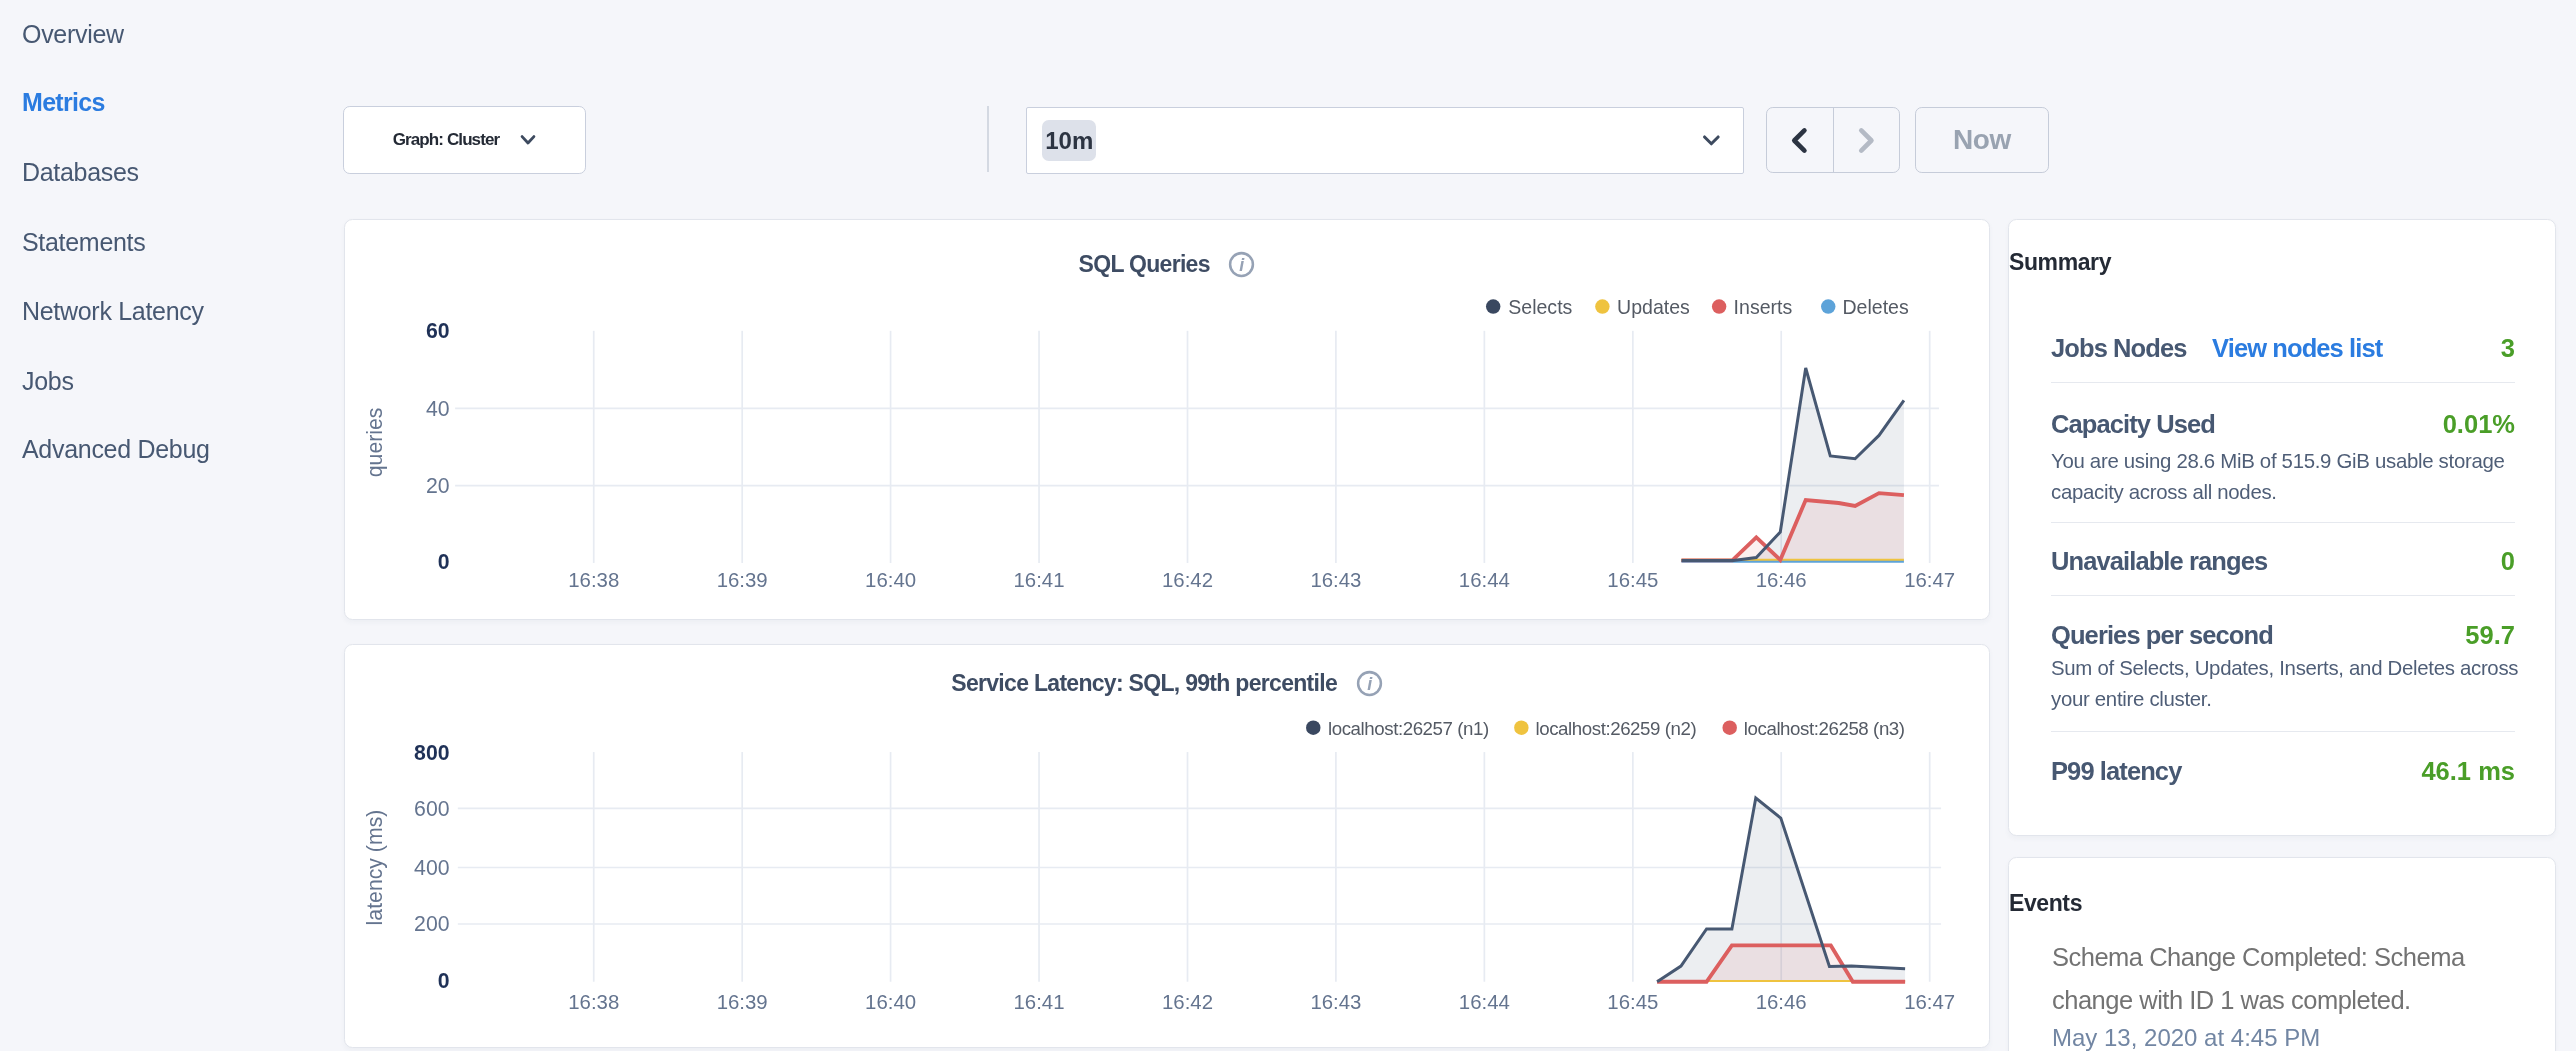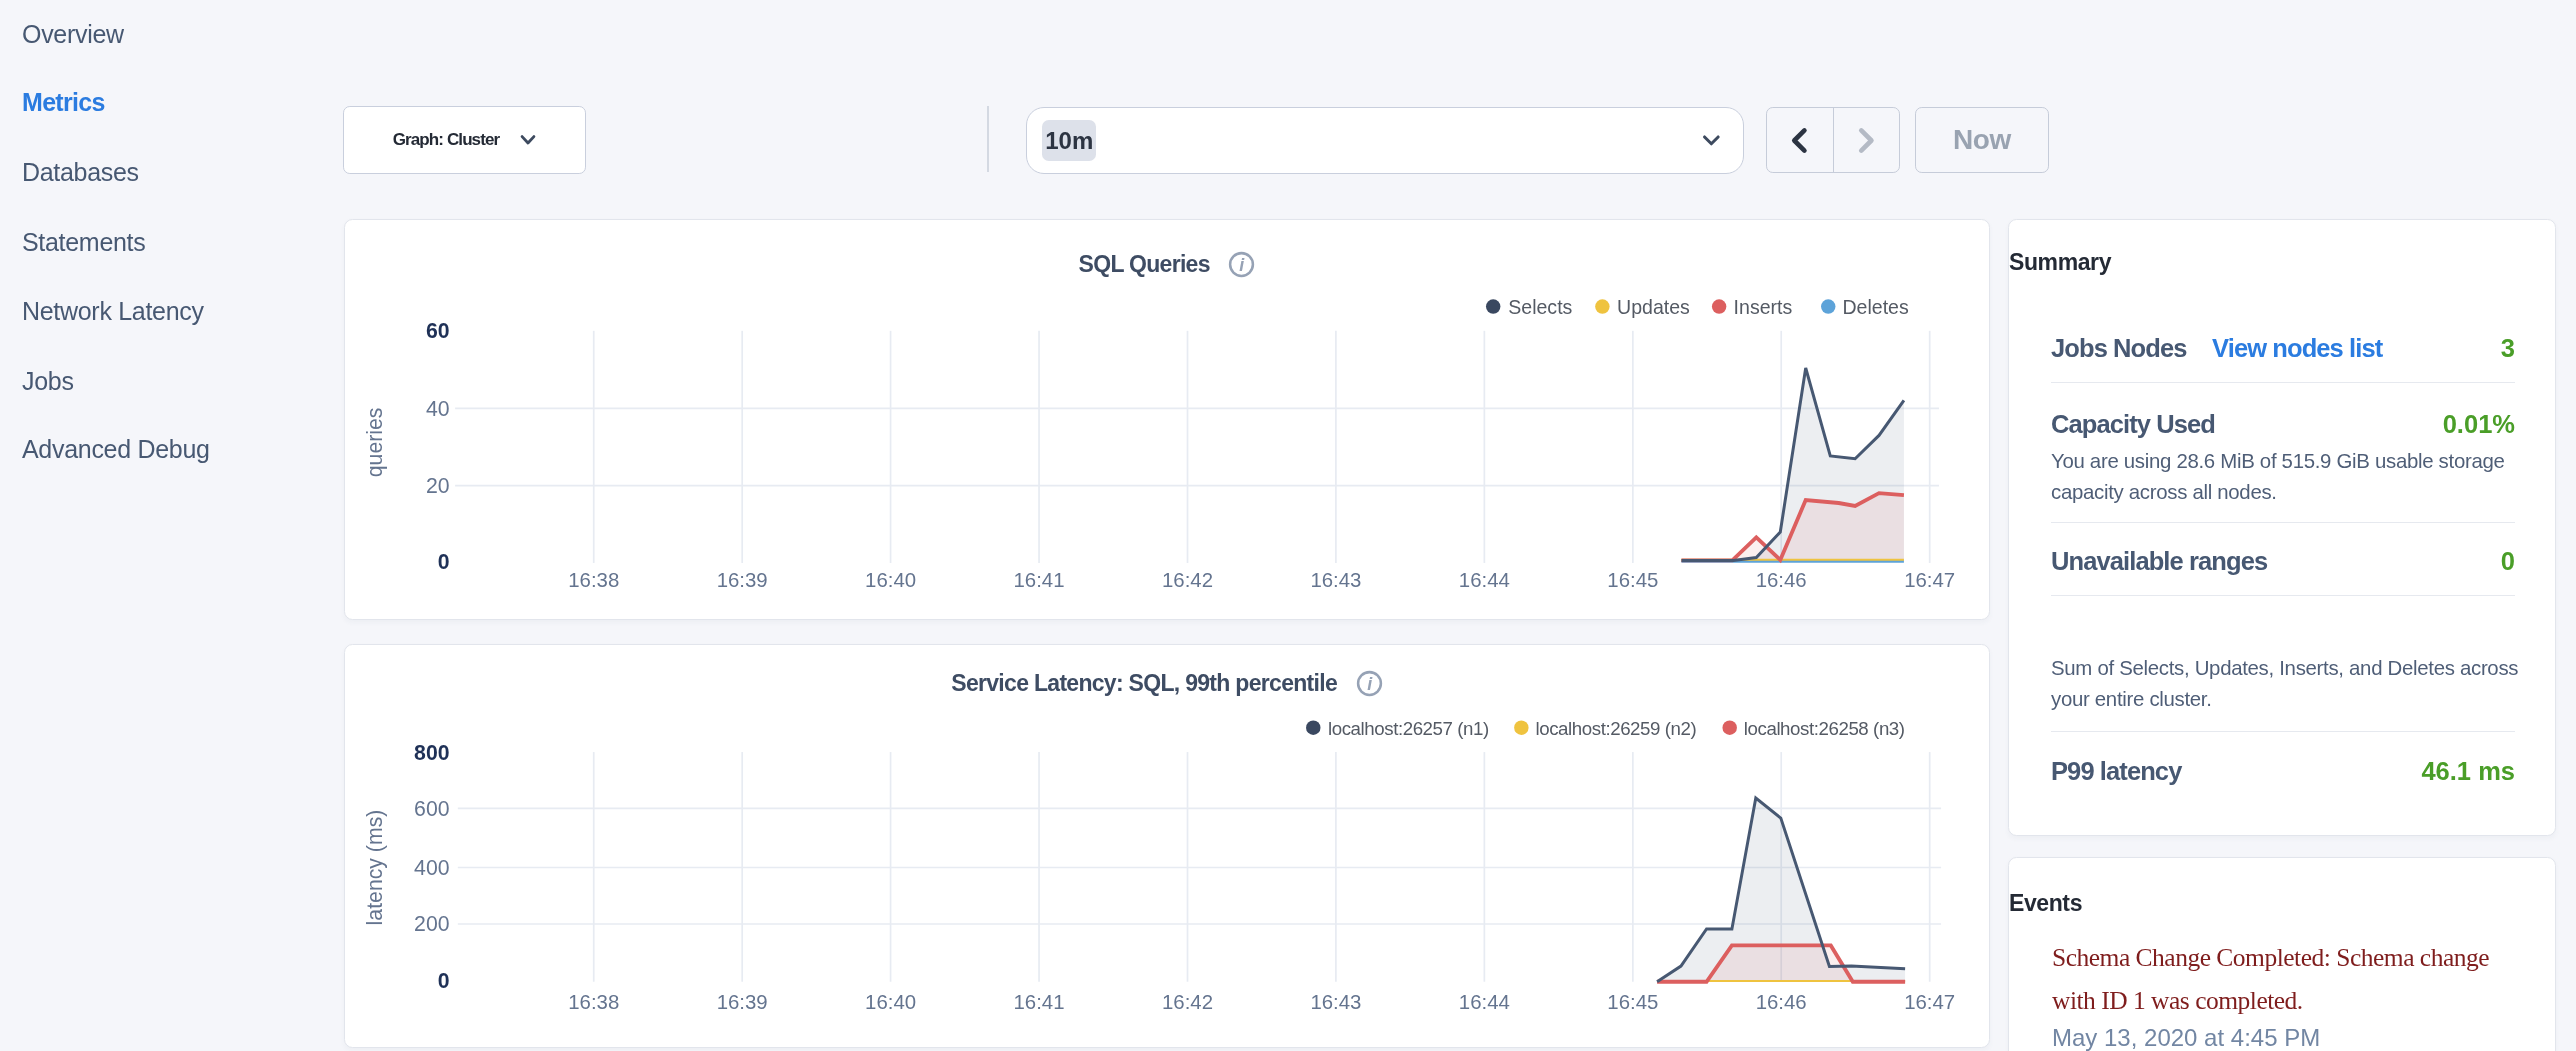--- a/index.html
+++ b/index.html
@@ -11,21 +11,21 @@
 .nav { position:absolute; left:22px; font-size:25px; letter-spacing:-0.3px; color:#475872; }
 .nav.active { color:#2b7ce0; font-weight:bold; letter-spacing:-0.7px; }
 
 
 .h1 { position:absolute; left:344px; top:24px; font-size:44px; letter-spacing:-2.1px; color:#242a35; }
 
 
 .btn { position:absolute; top:106px; height:68px; background:#fff; border:1.7px solid #c9cfdd; border-radius:6.8px; display:flex; align-items:center; justify-content:center; font-size:17px; font-weight:bold; letter-spacing:-0.9px; color:#242a35; white-space:nowrap; }
 .chev { margin-left:21px; }
 .vdivider { position:absolute; left:987px; top:106px; width:1.7px; height:66px; background:#d4d9e2; }
-.timebox { position:absolute; left:1026px; top:107px; width:718px; height:67px; background:#fff; border:1.7px solid #c9cfdd; border-radius:18px; }
+.timebox { position:absolute; left:1026px; top:107px; width:718px; height:67px; background:#fff; border:1.7px solid #c9cfdd; border-radius:2px; }
 .badge10m { position:absolute; left:15.3px; top:12px; width:54px; height:41px; background:#dde1ea; border-radius:6.8px; display:flex; align-items:center; justify-content:center; font-size:24px; font-weight:bold; color:#2c3442; }
 .pasttxt { position:absolute; left:95px; top:0; height:65px; display:flex; align-items:center; font-size:25.5px; font-weight:bold; letter-spacing:-0.9px; color:#242a35; }
 .timechev { position:absolute; right:22px; top:25.5px; }
 .grpnav { position:absolute; left:1766px; top:107px; width:134px; height:66px; border:1.7px solid #c6ccd9; border-radius:6.8px; display:flex; }
 .grpcell { flex:1; display:flex; align-items:center; justify-content:center; }
 .grpcell:first-child { border-right:1.7px solid #c6ccd9; }
 .nowbtn { position:absolute; left:1915px; top:107px; width:134px; height:66px; border:1.7px solid #c6ccd9; border-radius:6.8px; display:flex; align-items:center; justify-content:center; font-size:28px; font-weight:bold; letter-spacing:-0.4px; color:#99a3b1; }
 
 
 .card { position:absolute; background:#fff; border:1.7px solid #e2e5ec; border-radius:8.5px; box-shadow:0 2.6px 5.1px rgba(60,70,90,0.04); }
@@ -33,21 +33,21 @@
 
 
 .scard { position:absolute; left:2008px; width:548px; background:#fff; border:1.7px solid #e2e5ec; border-radius:8.5px; box-shadow:0 2.6px 5.1px rgba(60,70,90,0.04); }
 .stitle { position:absolute; width:100%; font-size:23px; font-weight:bold; letter-spacing:-0.4px; color:#242a35; }
 .srow { position:absolute; left:42px; width:464px; }
 .slabel { font-size:25.5px; font-weight:bold; color:#475872; letter-spacing:-0.9px; }
 .svalue { position:absolute; right:0; top:0; font-size:25.5px; font-weight:bold; color:#4a9e28; }
 .slink { color:#2b7ce0; margin-left:25.5px; }
 .sdesc { position:absolute; left:42px; width:493px; font-size:20.4px; letter-spacing:-0.3px; color:#4f5e77; line-height:31px; }
 .ssep { position:absolute; left:42px; width:464px; height:1.3px; background:#e6e9ef; }
-.etext { position:absolute; left:43px; width:476px; font-size:25.5px; letter-spacing:-0.5px; color:#7f1d1d; line-height:43px;font-family:Liberation Serif, serif; }
+.etext { position:absolute; left:43px; width:476px; font-size:25.5px; letter-spacing:-0.5px; color:#737373; line-height:43px; }
 .edate { position:absolute; left:43px; font-size:24px; color:#7286a3; }
 svg text { font-family:"Liberation Sans", sans-serif; }
 </style>
 </head>
 <body>
 <div id="root">
 
   <div class="nav" style="top:19.6px;">Overview</div>
   <div class="nav active" style="top:88px;">Metrics</div>
   <div class="nav" style="top:158px;">Databases</div>
@@ -211,20 +211,21 @@
 
   <div class="scard" style="top:219px; height:617px;">
     <div class="stitle" style="top:29px;">Summary</div>
     <div class="srow" style="top:114px;"><span class="slabel">Jobs Nodes</span><span class="slabel slink">View nodes list</span><span class="svalue">3</span></div>
     <div class="ssep" style="top:162px;"></div>
     <div class="srow" style="top:190px;"><span class="slabel">Capacity Used</span><span class="svalue">0.01%</span></div>
     <div class="sdesc" style="top:226px;">You are using 28.6 MiB of 515.9 GiB usable storage<br>capacity across all nodes.</div>
     <div class="ssep" style="top:302px;"></div>
     <div class="srow" style="top:327px;"><span class="slabel">Unavailable ranges</span><span class="svalue">0</span></div>
     <div class="ssep" style="top:375px;"></div>
+    <div class="srow" style="top:401px;"><span class="slabel">Queries per second</span><span class="svalue">59.7</span></div>
     <div class="sdesc" style="top:433px;">Sum of Selects, Updates, Inserts, and Deletes across<br>your entire cluster.</div>
     <div class="ssep" style="top:511px;"></div>
     <div class="srow" style="top:537px;"><span class="slabel">P99 latency</span><span class="svalue">46.1 ms</span></div>
   </div>
 
   <div class="scard" style="top:857px; height:221px;">
     <div class="stitle" style="top:32px;">Events</div>
     <div class="etext" style="top:78px;">Schema Change Completed: Schema change with ID 1 was completed.</div>
     <div class="edate" style="top:166px;">May 13, 2020 at 4:45 PM</div>
   </div>

